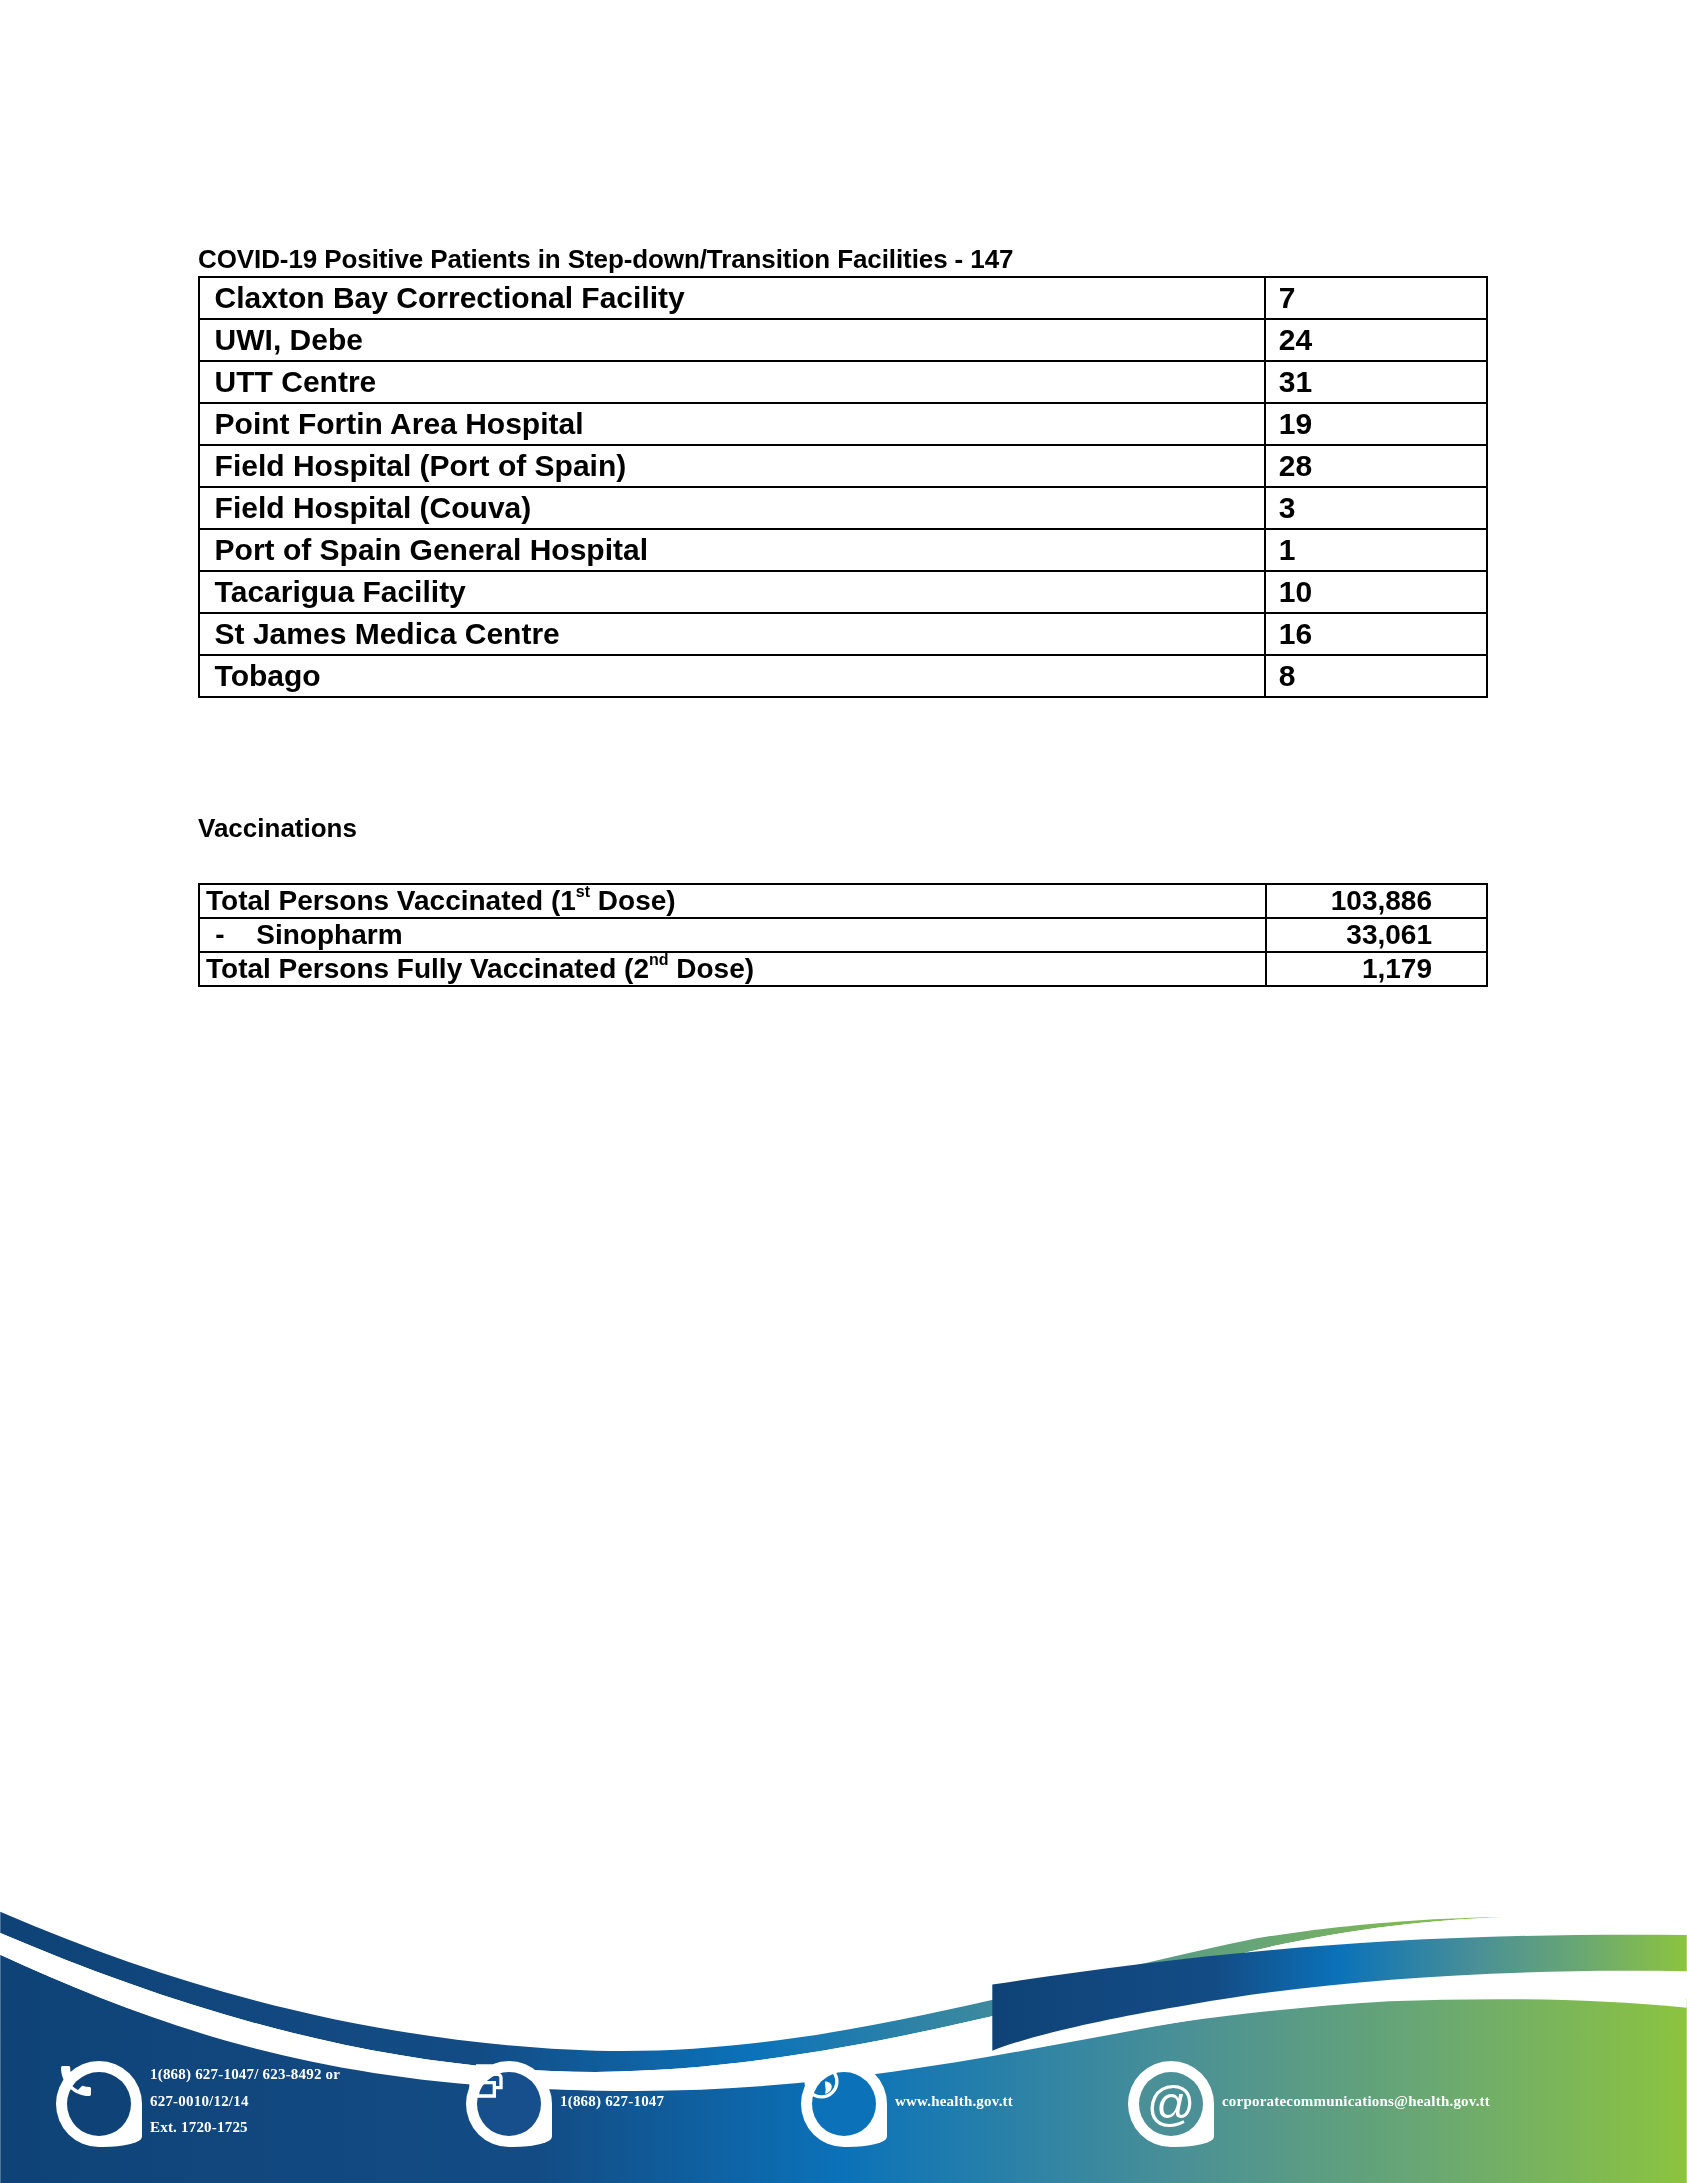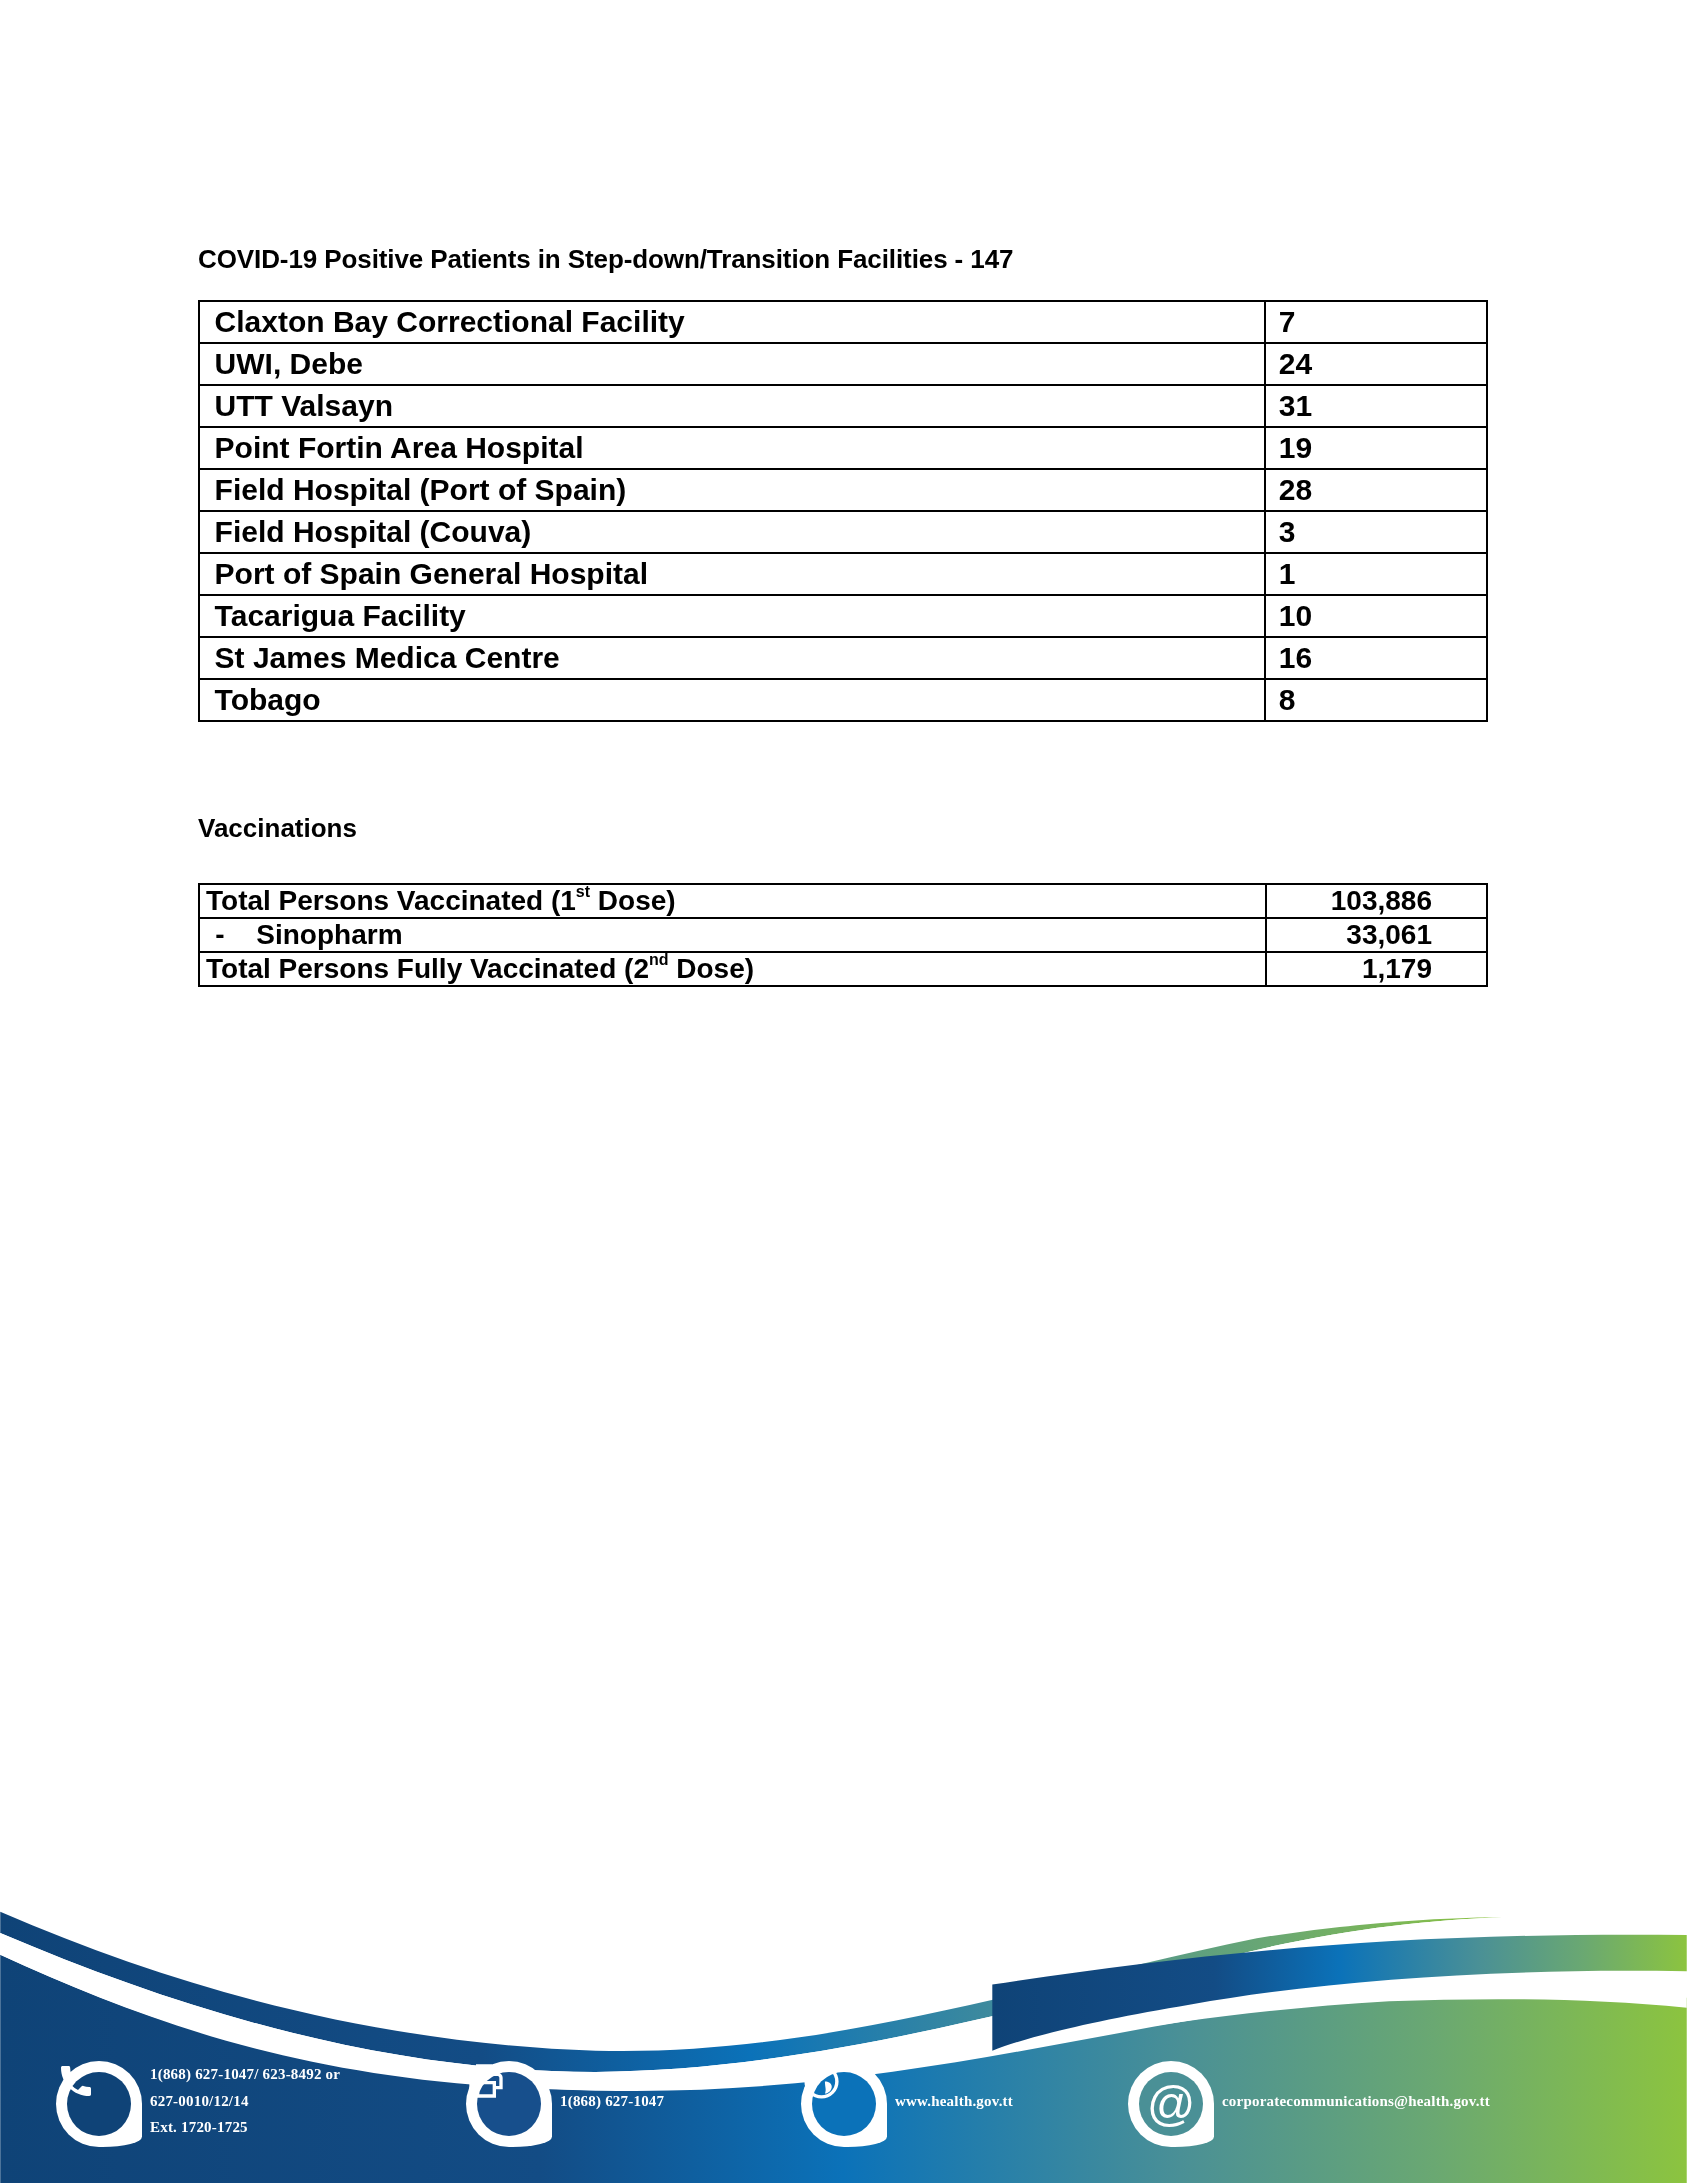--- a/index.html
+++ b/index.html
@@ -10,21 +10,21 @@
     color:#000;
   }
   .section-title {
     position:absolute; left:198px; font-weight:bold; font-size:26px; line-height:1;
     white-space:nowrap;
   }
   #facilities-title { top:246px; letter-spacing:-0.1px; }
   #vacc-title { top:815px; }
 
   table { border-collapse:collapse; position:absolute; }
-  #facilities-table { left:198px; top:300px; width:1290px; }
+  #facilities-table { left:198px; top:276px; width:1290px; }
   #facilities-table td {
     border:2.6px solid #000; height:40px; padding:0 0 0 14.6px;
     font-weight:bold; font-size:30px; line-height:40px; white-space:nowrap;
     vertical-align:middle;
   }
   #facilities-table td.name { width:1049px; }
   #facilities-table td.val { padding-left:13.2px; }
 
   #vacc-table { left:198px; top:883px; width:1290px; }
   #vacc-table td {
@@ -64,21 +64,21 @@
   <tbody>
     <tr>
         <td class="name">Claxton Bay Correctional Facility</td>
         <td class="val">7</td>
       </tr>
     <tr>
         <td class="name">UWI, Debe</td>
         <td class="val">24</td>
       </tr>
     <tr>
-        <td class="name">UTT Valsayn</td>
+        <td class="name">UTT Centre</td>
         <td class="val">31</td>
       </tr>
     <tr>
         <td class="name">Point Fortin Area Hospital</td>
         <td class="val">19</td>
       </tr>
     <tr>
         <td class="name">Field Hospital (Port of Spain)</td>
         <td class="val">28</td>
       </tr>

